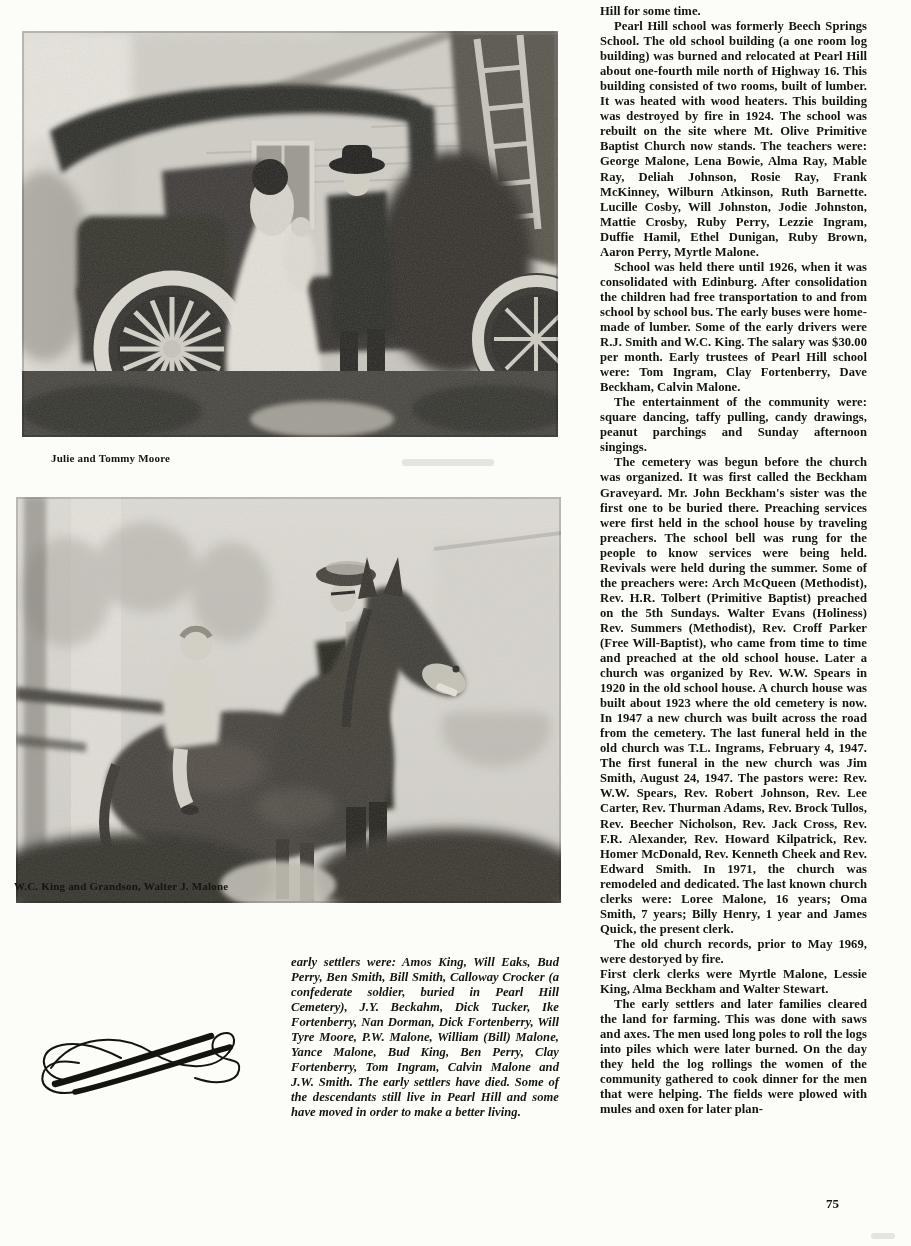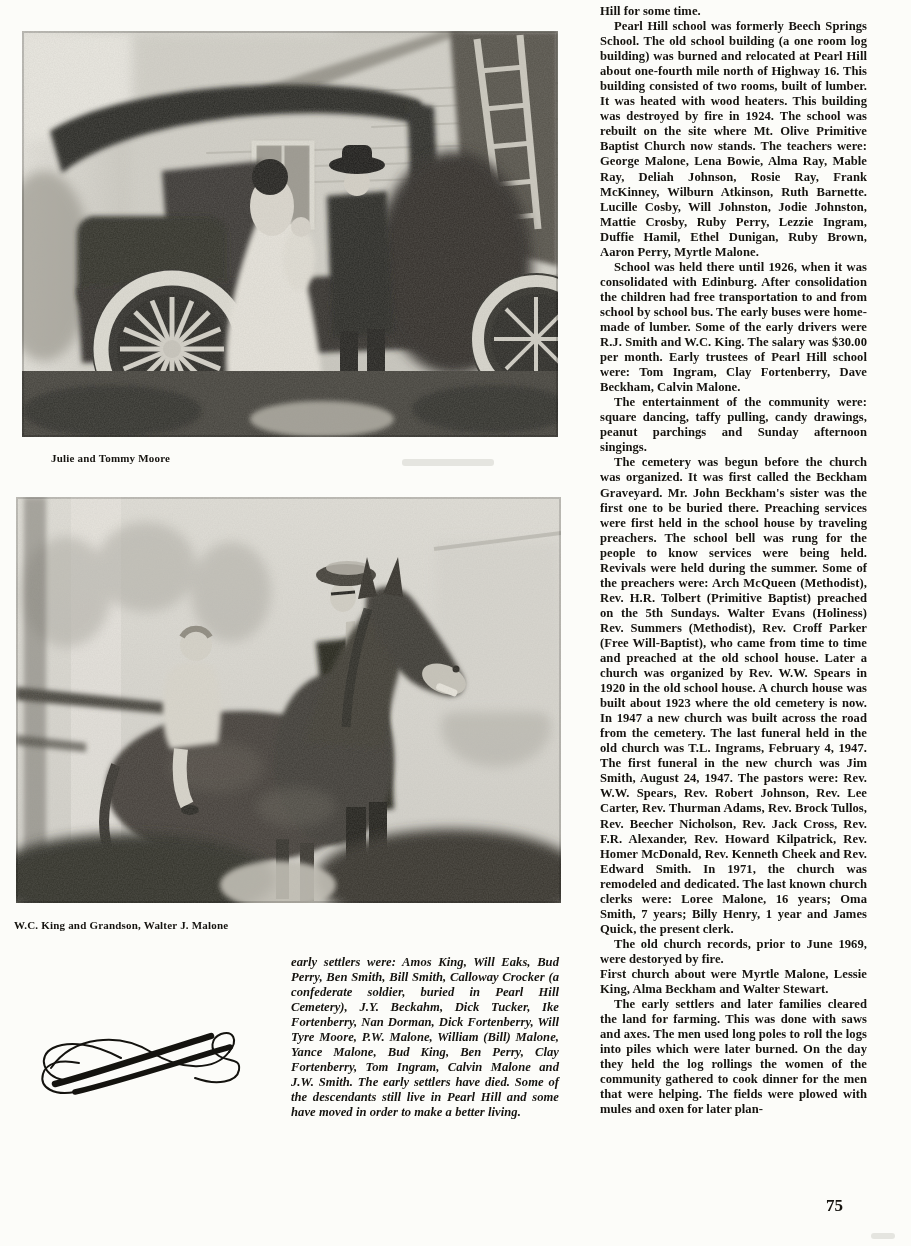--- a/index.html
+++ b/index.html
@@ -7,28 +7,28 @@
     position:relative;width:911px;height:1246px;margin:0 auto;
     background:#fcfcf9;overflow:hidden;
     font-family:"Liberation Serif","DejaVu Serif",serif;color:#161410;
   }
   figure{margin:0;position:absolute;padding:0;}
   .photo svg{display:block;width:100%;height:100%;}
   .photo1{left:22px;top:31px;width:536px;height:406px;}
   .photo2{left:16px;top:497px;width:545px;height:406px;}
   .caption{position:absolute;font-size:11px;font-weight:bold;letter-spacing:.2px;white-space:nowrap;}
   .cap1{left:18px;top:452px;margin-left:33px;}
-  .cap2{left:14px;top:919px;}
+  .cap2{left:14px;top:880px;}
   .col{position:absolute;text-align:justify;font-size:12.6px;line-height:15.05px;font-weight:bold;letter-spacing:.05px;}
   .col p.para{margin:0;}
   .col p.indent{text-indent:14px;}
   .col-right{left:588px;top:4px;width:267px;margin-left:12px;}
   .col-mid{left:291px;top:955px;width:268px;font-style:italic;}
   .col-left{left:9px;top:1147px;width:271px;}
-  .pageno{position:absolute;left:826px;top:1196px;font-size:17px;font-weight:bold;}
+  .pageno{position:absolute;left:826px;top:1196px;font-size:13px;font-weight:bold;}
   .flourish{position:absolute;left:33px;top:1018px;width:215px;height:92px;}
   .flourish svg{display:block;width:100%;height:100%;}
   .smudge{position:absolute;background:#d9d8d2;opacity:.65;border-radius:3px;}
   .smudge1{left:402px;top:459px;width:92px;height:7px;}
   .smudge2{left:871px;top:1233px;width:24px;height:6px;}
 </style>
 </head>
 <body>
 
 <div class="page">
@@ -244,20 +244,20 @@
 
   <div class="col col-mid">
       <p class="para">early settlers were: Amos King, Will Eaks, Bud Perry, Ben Smith, Bill Smith, Calloway Crocker (a confederate soldier, buried in Pearl Hill Cemetery), J.Y. Beckahm, Dick Tucker, Ike Fortenberry, Nan Dorman, Dick Fortenberry, Will Tyre Moore, P.W. Malone, William (Bill) Malone, Yance Malone, Bud King, Ben Perry, Clay Fortenberry, Tom Ingram, Calvin Malone and J.W. Smith. The early settlers have died. Some of the descendants still live in Pearl Hill and some have moved in order to make a better living.</p>
     </div>
   <div class="col col-right">
       <p class="para">Hill for some time.</p>
       <p class="para indent">Pearl Hill school was formerly Beech Springs School. The old school building (a one room log building) was burned and relocated at Pearl Hill about one-fourth mile north of Highway 16. This building consisted of two rooms, built of lumber. It was heated with wood heaters. This building was destroyed by fire in 1924. The school was rebuilt on the site where Mt. Olive Primitive Baptist Church now stands. The teachers were: George Malone, Lena Bowie, Alma Ray, Mable Ray, Deliah Johnson, Rosie Ray, Frank McKinney, Wilburn Atkinson, Ruth Barnette. Lucille Cosby, Will Johnston, Jodie Johnston, Mattie Crosby, Ruby Perry, Lezzie Ingram, Duffie Hamil, Ethel Dunigan, Ruby Brown, Aaron Perry, Myrtle Malone.</p>
       <p class="para indent">School was held there until 1926, when it was consolidated with Edinburg. After consolidation the children had free transportation to and from school by school bus. The early buses were home-made of lumber. Some of the early drivers were R.J. Smith and W.C. King. The salary was $30.00 per month. Early trustees of Pearl Hill school were: Tom Ingram, Clay Fortenberry, Dave Beckham, Calvin Malone.</p>
       <p class="para indent">The entertainment of the community were: square dancing, taffy pulling, candy drawings, peanut parchings and Sunday afternoon singings.</p>
       <p class="para indent">The cemetery was begun before the church was organized. It was first called the Beckham Graveyard. Mr. John Beckham's sister was the first one to be buried there. Preaching services were first held in the school house by traveling preachers. The school bell was rung for the people to know services were being held. Revivals were held during the summer. Some of the preachers were: Arch McQueen (Methodist), Rev. H.R. Tolbert (Primitive Baptist) preached on the 5th Sundays. Walter Evans (Holiness) Rev. Summers (Methodist), Rev. Croff Parker (Free Will-Baptist), who came from time to time and preached at the old school house. Later a church was organized by Rev. W.W. Spears in 1920 in the old school house. A church house was built about 1923 where the old cemetery is now. In 1947 a new church was built across the road from the cemetery. The last funeral held in the old church was T.L. Ingrams, February 4, 1947. The first funeral in the new church was Jim Smith, August 24, 1947. The pastors were: Rev. W.W. Spears, Rev. Robert Johnson, Rev. Lee Carter, Rev. Thurman Adams, Rev. Brock Tullos, Rev. Beecher Nicholson, Rev. Jack Cross, Rev. F.R. Alexander, Rev. Howard Kilpatrick, Rev. Homer McDonald, Rev. Kenneth Cheek and Rev. Edward Smith. In 1971, the church was remodeled and dedicated. The last known church clerks were: Loree Malone, 16 years; Oma Smith, 7 years; Billy Henry, 1 year and James Quick, the present clerk.</p>
-      <p class="para indent">The old church records, prior to June 1969, were destoryed by fire.</p>
-      <p class="para">First church about were Myrtle Malone, Lessie King, Alma Beckham and Walter Stewart.</p>
+      <p class="para indent">The old church records, prior to May 1969, were destoryed by fire.</p>
+      <p class="para">First clerk clerks were Myrtle Malone, Lessie King, Alma Beckham and Walter Stewart.</p>
       <p class="para indent">The early settlers and later families cleared the land for farming. This was done with saws and axes. The men used long poles to roll the logs into piles which were later burned. On the day they held the log rollings the women of the community gathered to cook dinner for the men that were helping. The fields were plowed with mules and oxen for later plan-</p>
     </div>
 
   <div class="pageno">75</div>
   <div class="smudge smudge2"></div>
 </div>
 
 </body></html>

